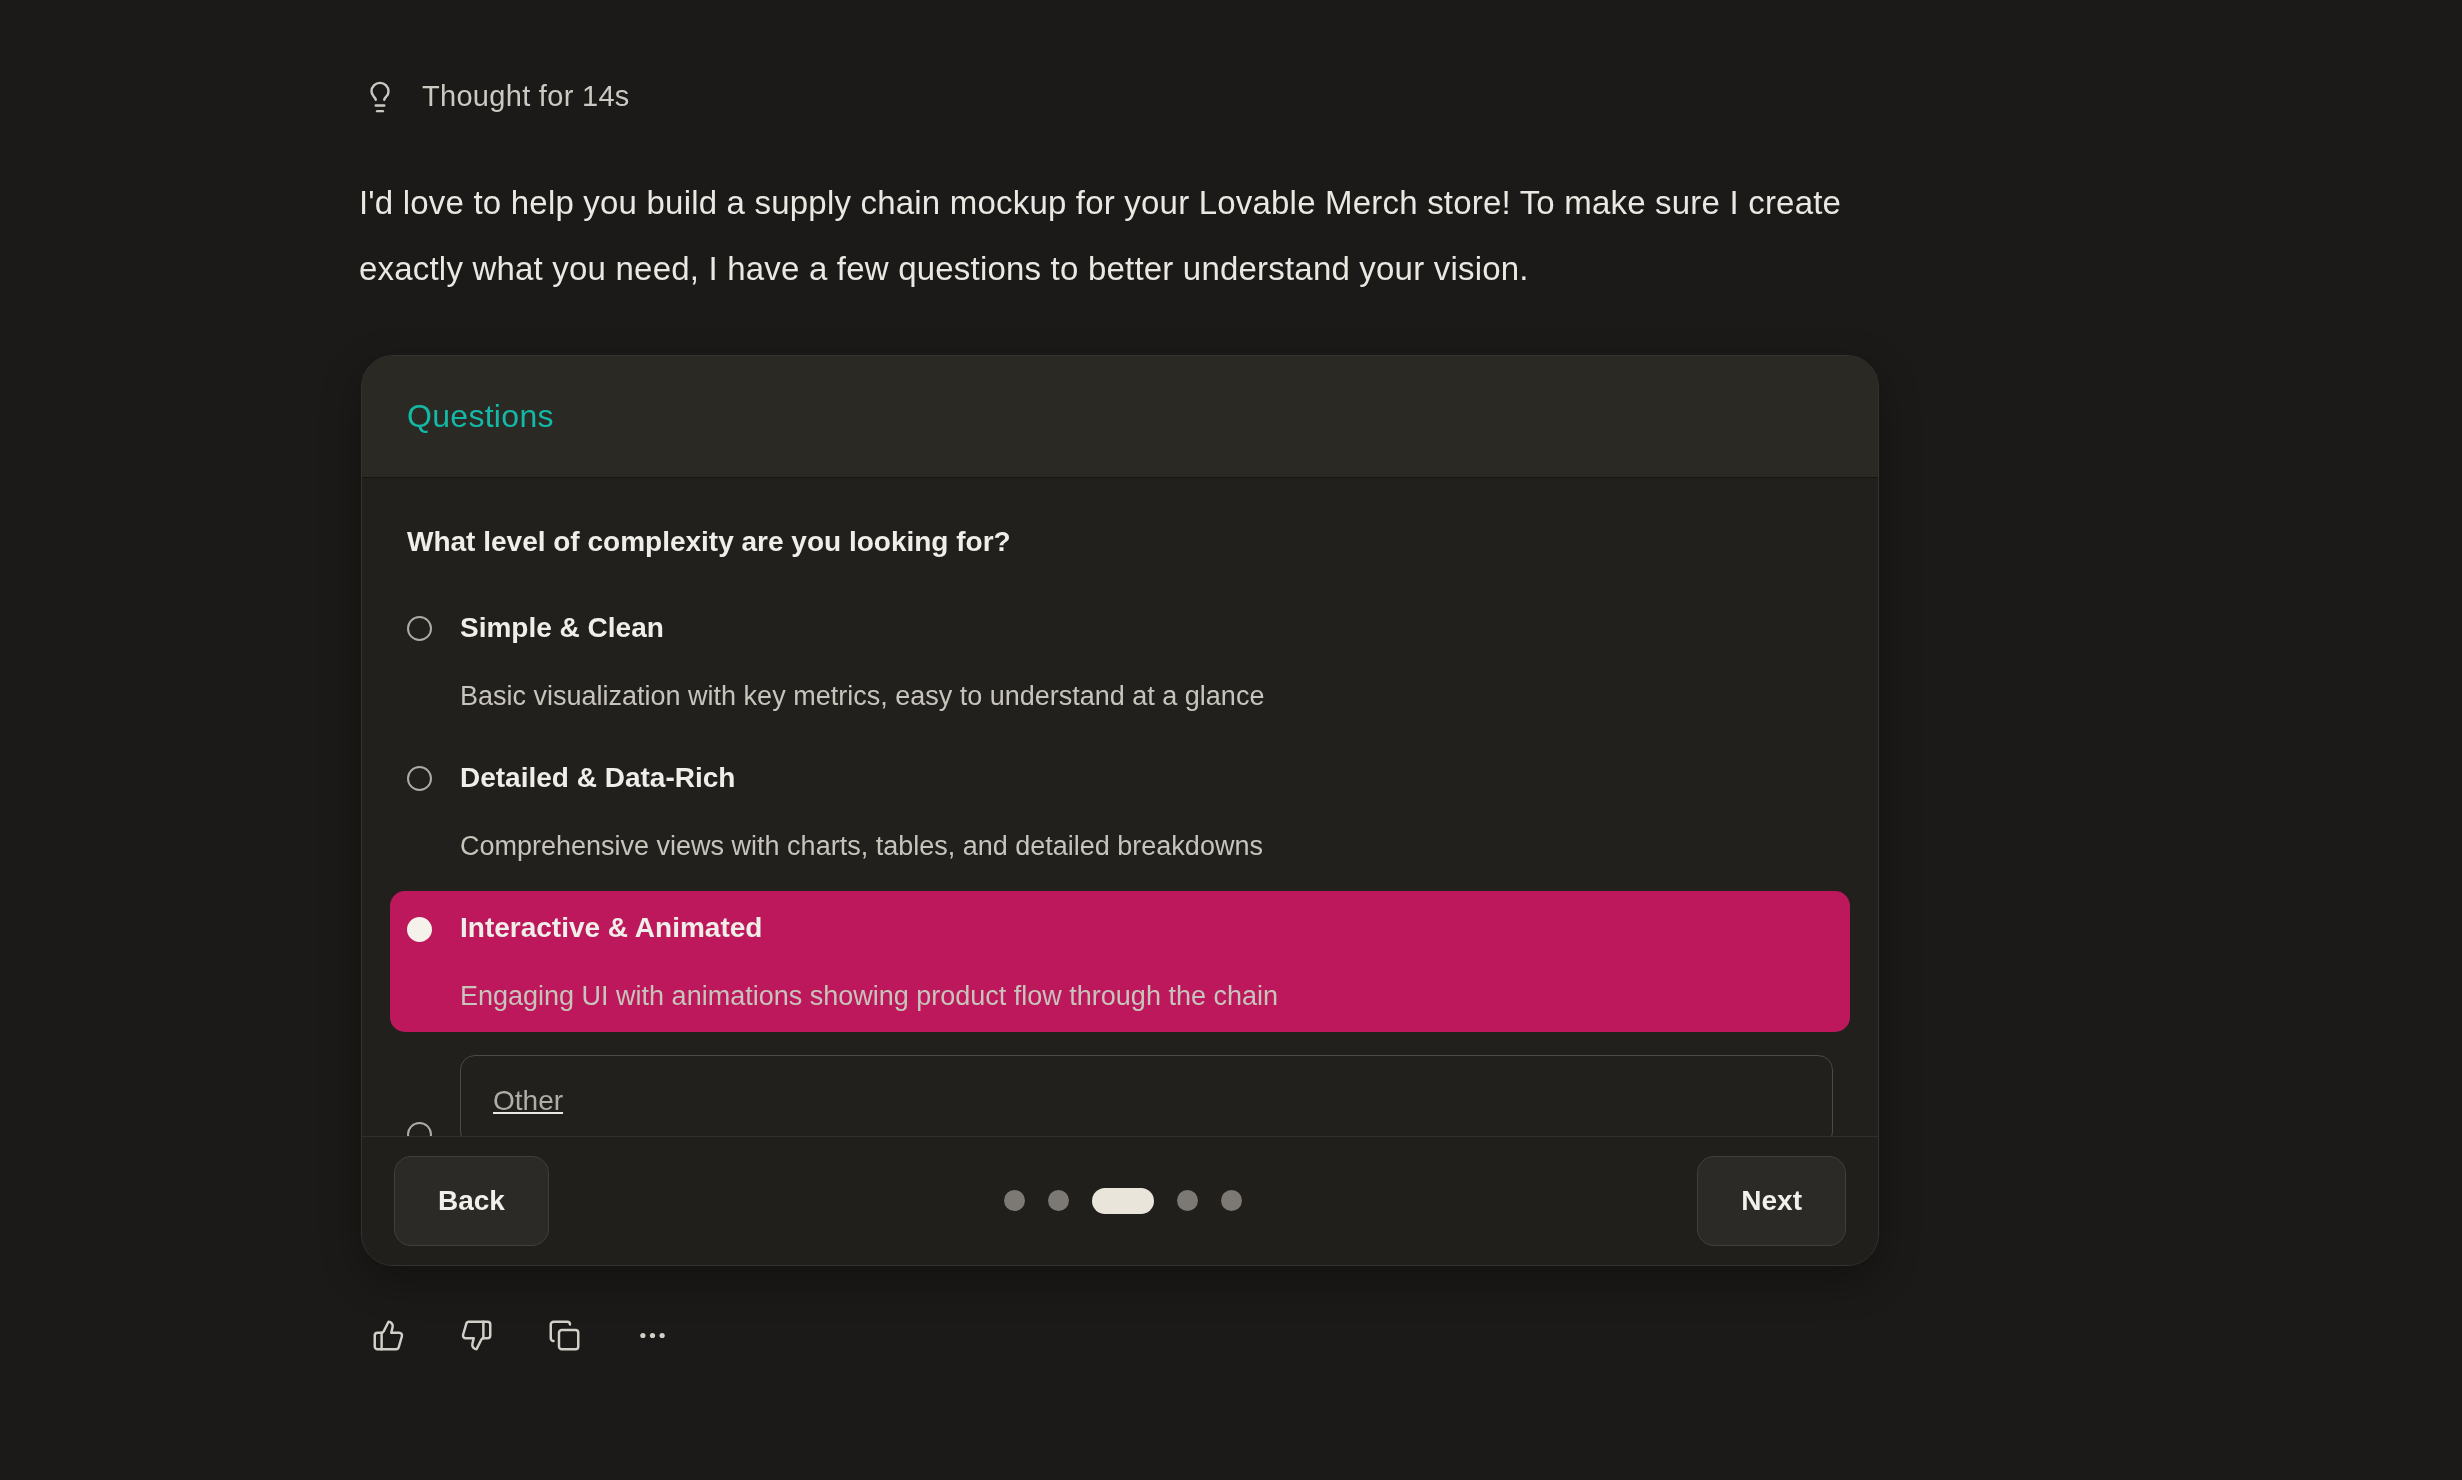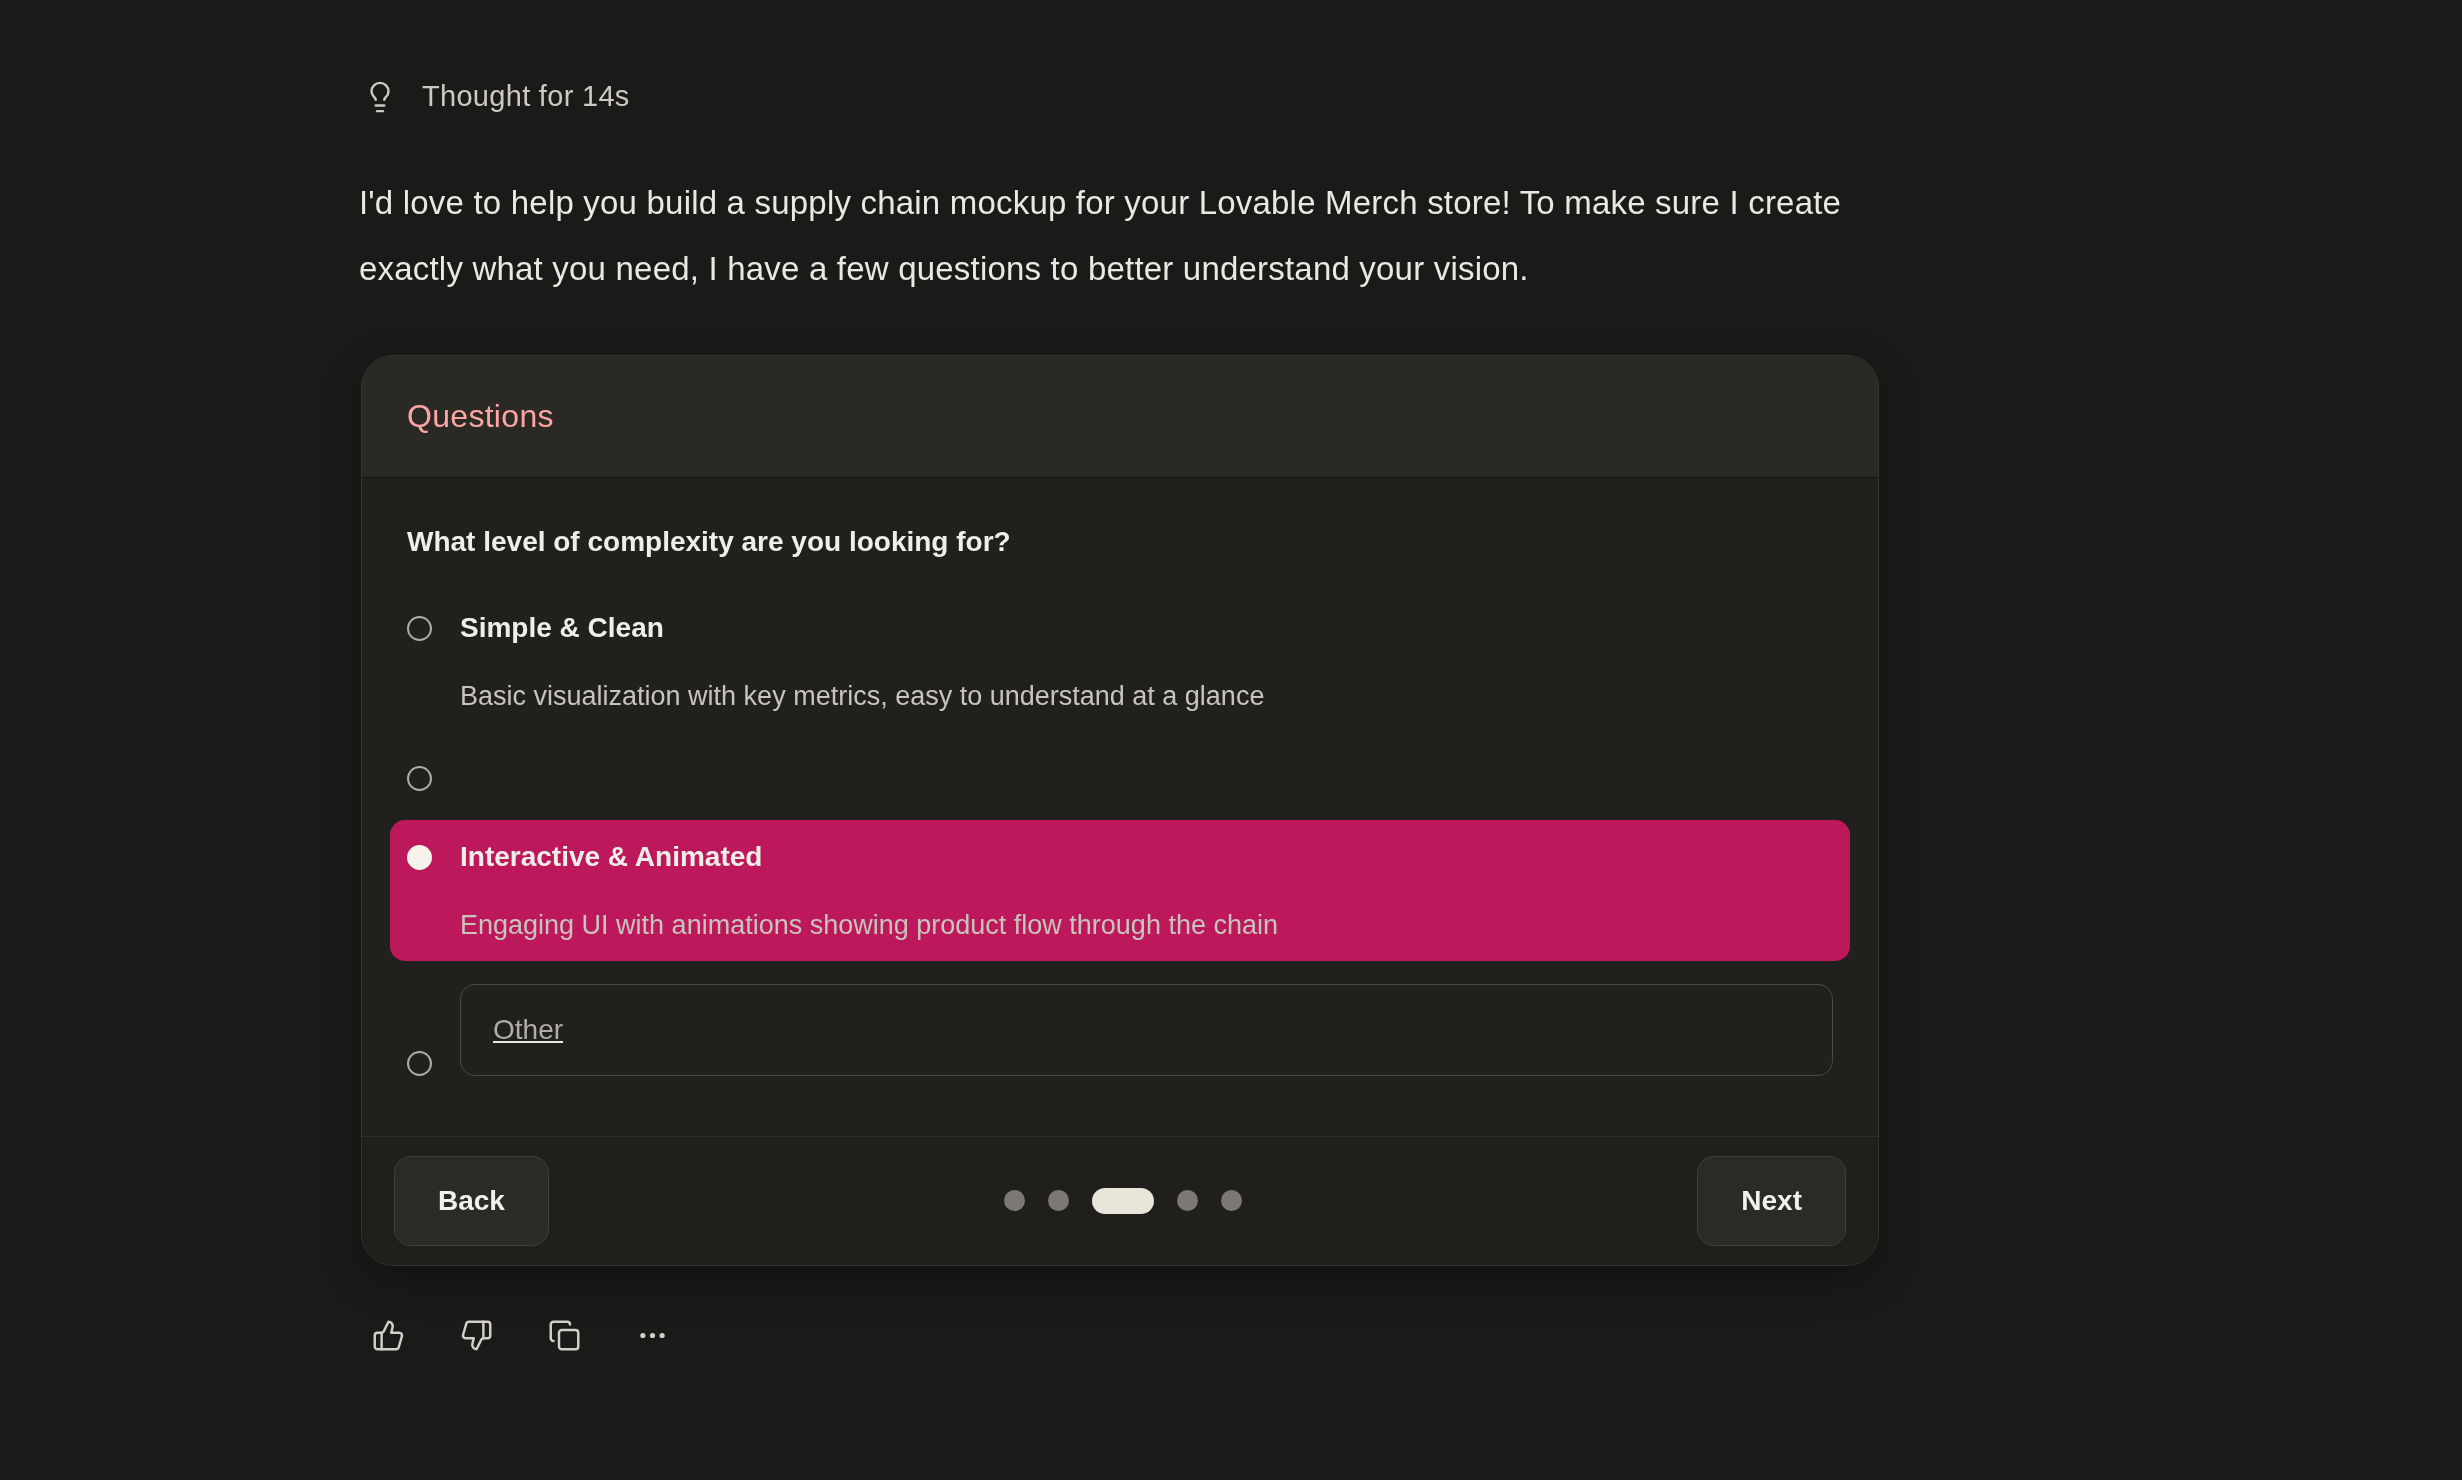--- a/index.html
+++ b/index.html
@@ -35,21 +35,21 @@
     border-radius:32px;
     overflow:hidden;
     box-shadow:0 14px 40px rgba(0,0,0,0.30);
   }
   .card-header {
     height:122px; background:#2a2923;
     display:flex; align-items:center;
     padding:0 45px;
     border-bottom:1.1px solid #181713;
   }
-  .card-title { font-size:32px; font-weight:500; color:#fca5a5; letter-spacing:0.3px; }
+  .card-title { font-size:32px; font-weight:500; color:#14b8a6; letter-spacing:0.3px; }
 
   .card-body { padding:33px 45px 0; }
   .question { font-size:28px; font-weight:700; color:#f0eee8; margin:15px 0 33px; }
 
   .option {
     display:flex; align-items:flex-start; gap:28px;
     padding:19.5px 17px;
     margin:0 -17px 9.2px;
     border-radius:15px;
     cursor:pointer;
@@ -134,20 +134,24 @@
     <div class="option">
       <span class="radio"></span>
       <span class="option-text">
         <span class="option-title">Simple &amp; Clean</span>
         <span class="option-desc">Basic visualization with key metrics, easy to understand at a glance</span>
       </span>
     </div>
 
     <div class="option">
       <span class="radio"></span>
+      <span class="option-text">
+        <span class="option-title">Detailed &amp; Data-Rich</span>
+        <span class="option-desc">Comprehensive views with charts, tables, and detailed breakdowns</span>
+      </span>
     </div>
 
     <div class="option selected">
       <span class="radio checked"></span>
       <span class="option-text">
         <span class="option-title">Interactive &amp; Animated</span>
         <span class="option-desc">Engaging UI with animations showing product flow through the chain</span>
       </span>
     </div>
 

